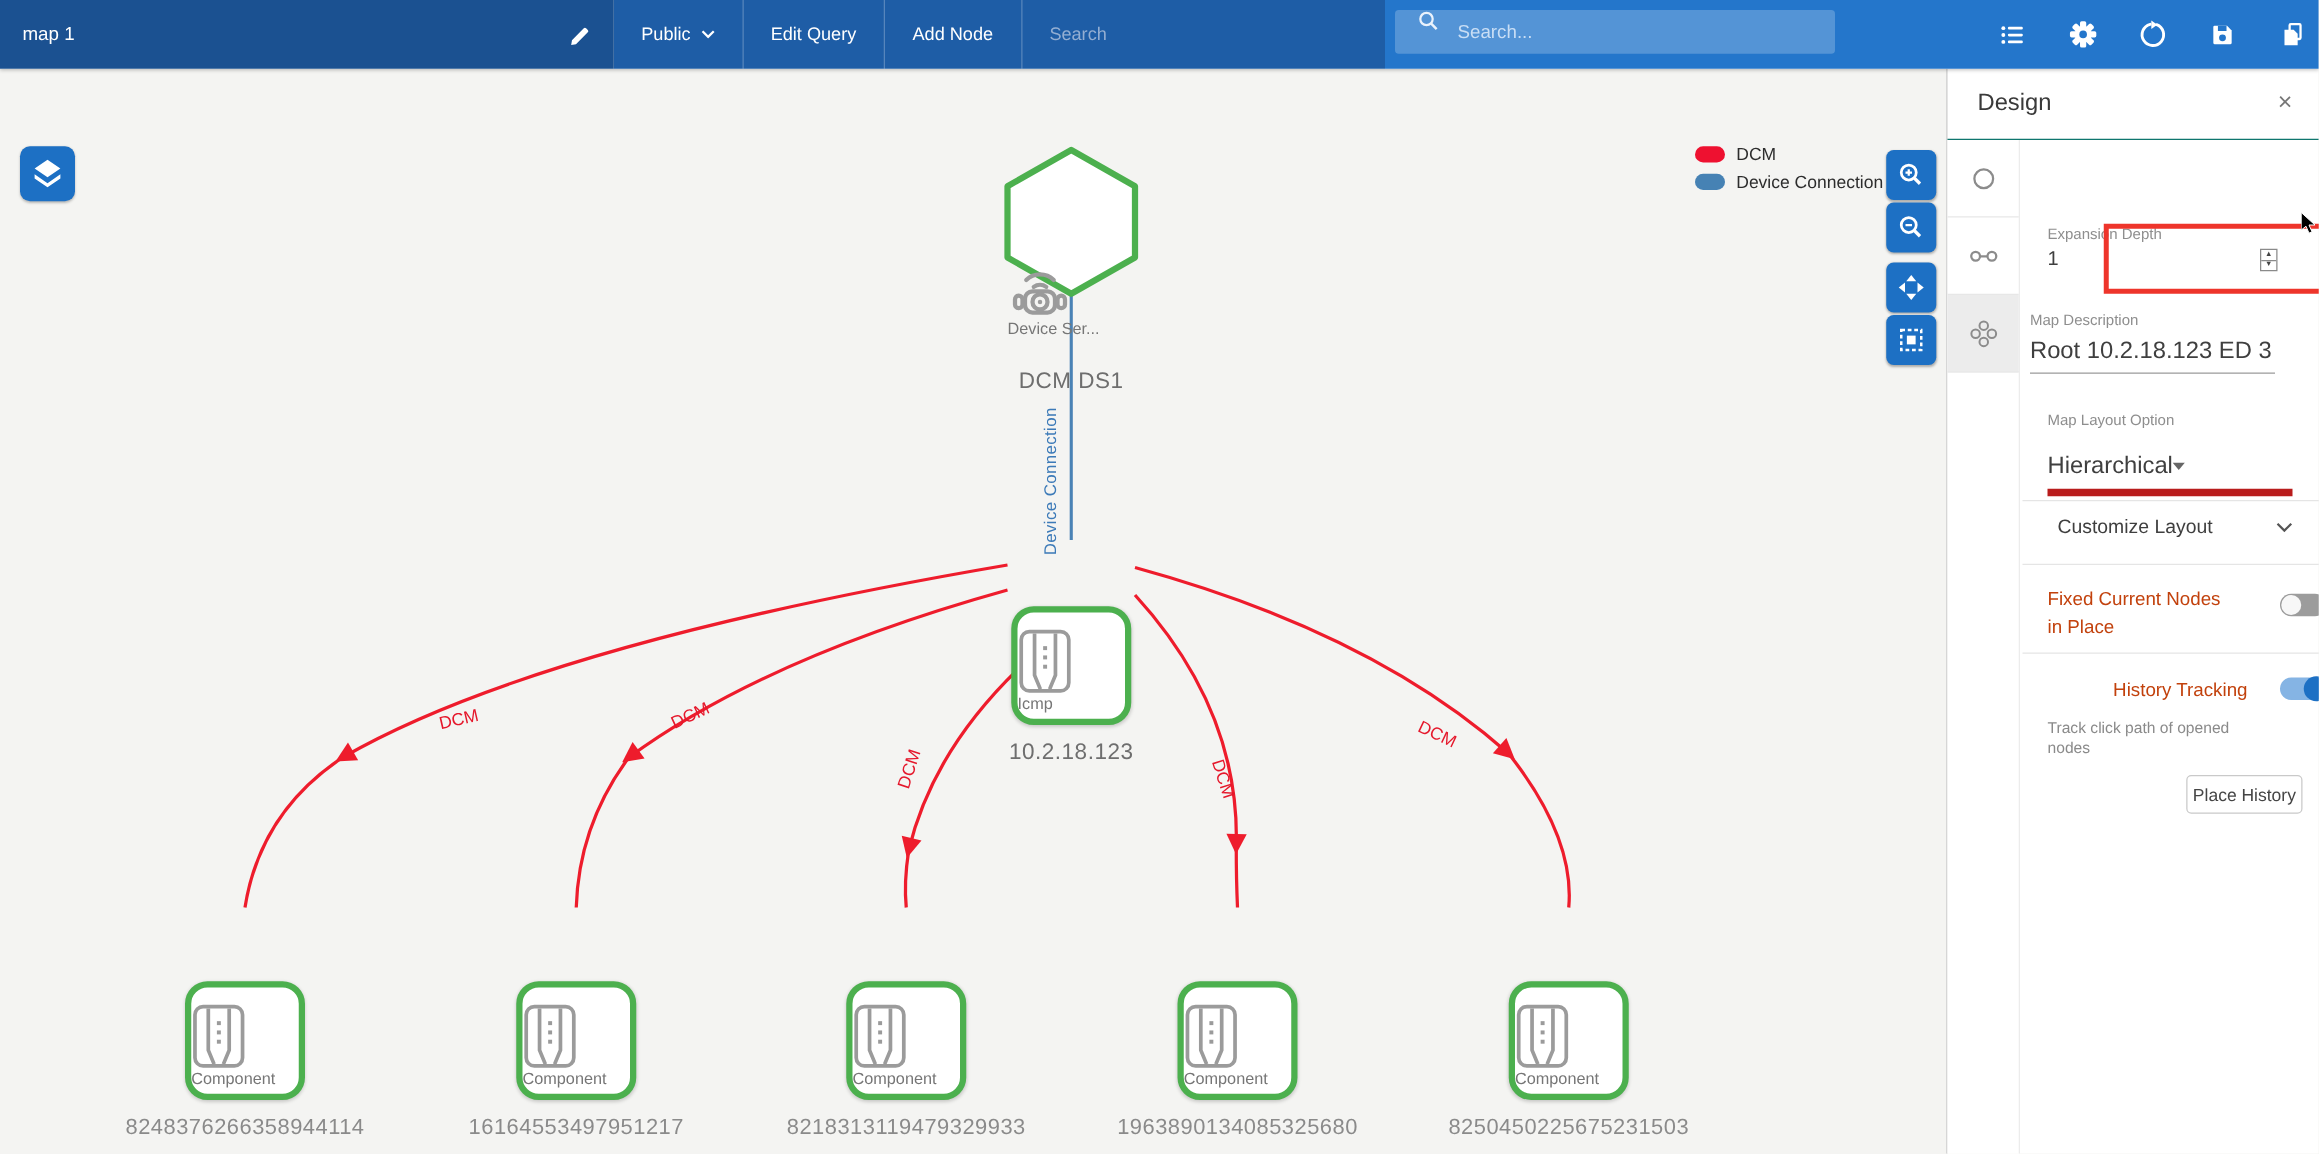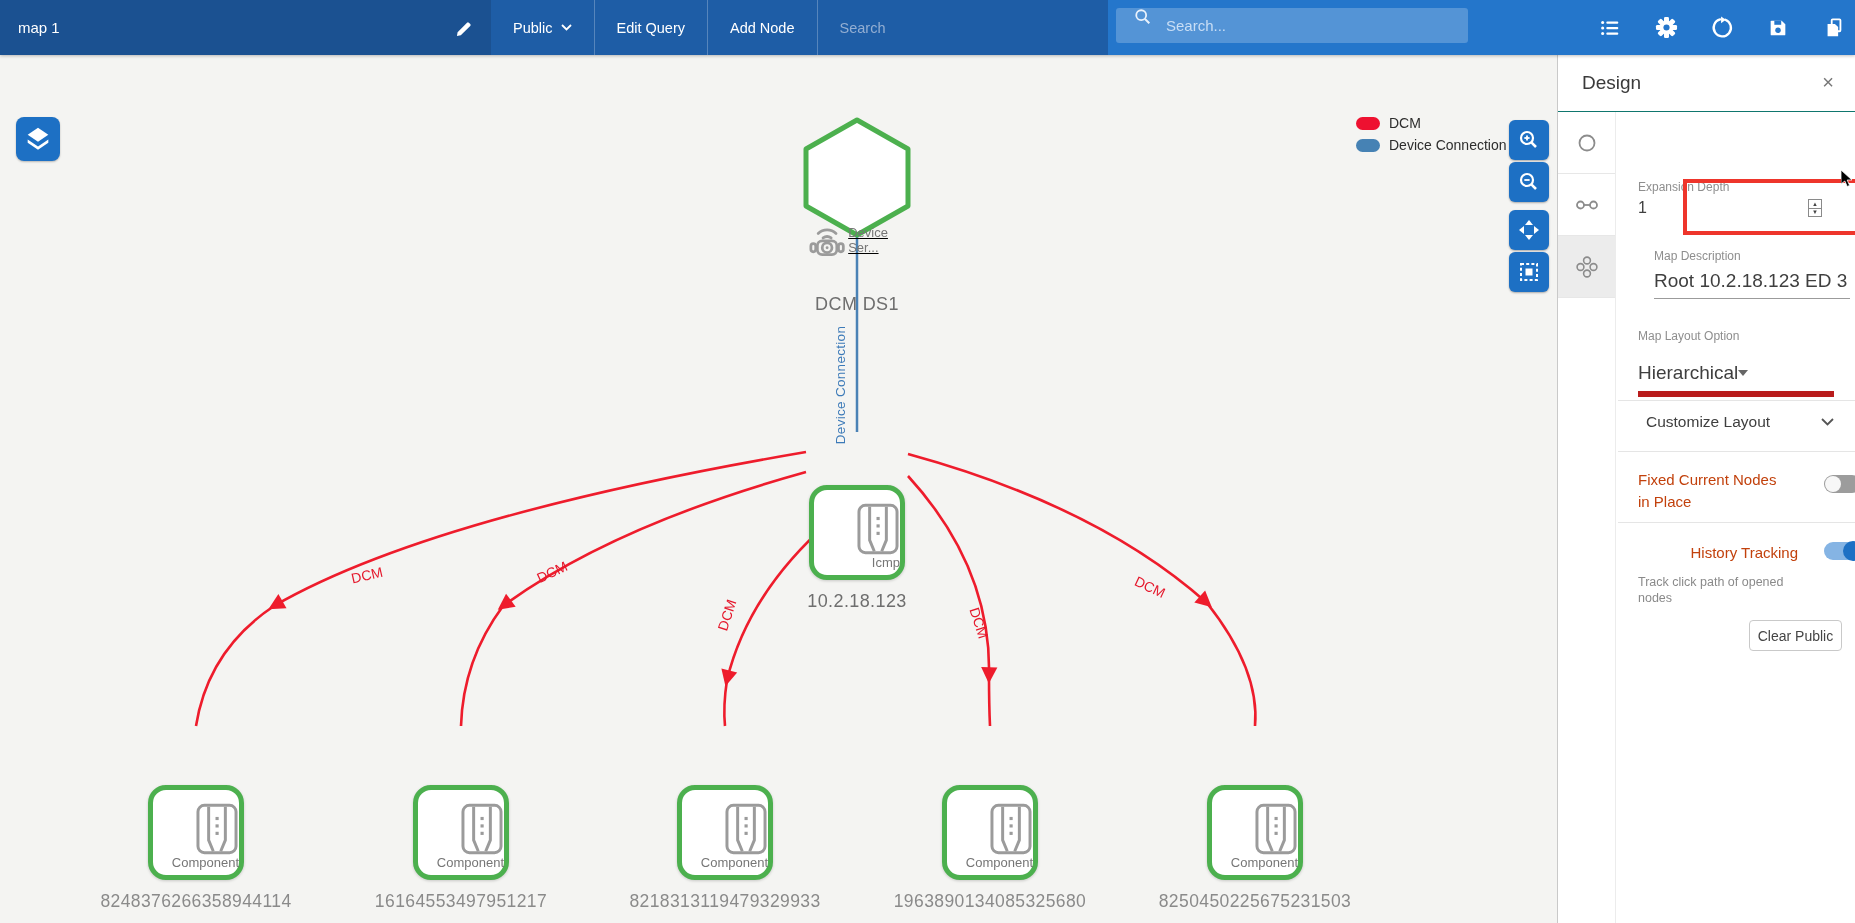--- a/index.html
+++ b/index.html
@@ -43,25 +43,25 @@
   .legend-label { font-size:14px; color:#2d2d2d; white-space:nowrap; }
 
   .zoombar { position:absolute; left:1509px; top:65px; z-index:10; }
   .zbtn { width:40px; height:40px; border-radius:6px; background:#1d70c4; display:flex; align-items:center;
           justify-content:center; cursor:pointer; box-shadow:0 1px 2px rgba(0,0,0,.3); }
   .zbtn + .zbtn { margin-top:2px; }
   .zbtn.gap { margin-top:8px; }
 
   
   .node { position:absolute; width:96px; height:95px; background:#fff; border:5px solid #4cb04e; border-radius:18px;
-          display:flex; flex-direction:column; align-items:flex-end; justify-content:flex-end; padding-bottom:5px;
+          display:flex; flex-direction:column; align-items:flex-start; justify-content:flex-end; padding-bottom:5px;
           box-shadow:0 1px 3px rgba(0,0,0,.18); z-index:5; cursor:pointer; }
   .node-type { font-size:13px; color:#767676; line-height:1.1; margin-top:1px; }
   .hex-content { position:absolute; left:806px; top:140px; width:102px; height:90px; z-index:6;
-                 display:flex; flex-direction:row; align-items:center; justify-content:center; cursor:pointer;text-decoration:underline; }
+                 display:flex; flex-direction:column; justify-content:center; cursor:pointer; }
   .node-caption { position:absolute; z-index:4; text-align:center; color:#6f6f6f; white-space:nowrap;
                   transform:translateX(-50%); }
   .cap-lg { font-size:18px; letter-spacing:.4px; color:#6e6e6e; }
   .cap-num { font-size:17.5px; letter-spacing:.4px; color:#8a8a8a; }
   .edge-label-v { position:absolute; left:840px; top:330px; transform:translate(-50%,-50%) rotate(-90deg);
                   color:#3c7ab8; font-size:13.5px; letter-spacing:.3px; z-index:4; white-space:nowrap; }
   .dcm-label { position:absolute; color:#e5182c; font-size:14px; z-index:4; white-space:nowrap; }
 
   
   .panel { position:absolute; left:1557px; top:55px; width:298px; height:868px; background:#fff;
@@ -80,21 +80,21 @@
   .field-value { font-size:19px; color:#3f3f3f; }
 
   .ed-group { position:absolute; left:22px; top:68px; width:196px; }
   .ed-row { display:flex; align-items:center; margin-top:5px; }
   .ed-input { border:none; outline:none; font-size:16px; color:#3f3f3f; width:170px; font-family:inherit; background:transparent; }
   .spinner { width:14px; height:18px; border:1px solid #8a8a8a; display:flex; flex-direction:column; cursor:pointer; }
   .spinner span { flex:1; display:flex; align-items:center; justify-content:center; font-size:6px; color:#444; line-height:1; }
   .spinner span + span { border-top:1px solid #8a8a8a; }
   .red-box { position:absolute; left:67px; top:67px; width:229px; height:56px; border:4px solid #ee352b; z-index:5; pointer-events:none; }
 
-  .md-group { position:absolute; left:38px; top:137px; width:196px; }
+  .md-group { position:absolute; left:8px; top:137px; width:196px; }
   .md-value { margin-top:7px; padding-bottom:6px; border-bottom:1px solid #9b9b9b; }
 
   .ml-group { position:absolute; left:22px; top:217px; width:196px; }
   .ml-select { margin-top:19px; padding-bottom:7px; border-bottom:6px solid #b91c1c; display:flex;
                align-items:center; justify-content:flex-start; cursor:pointer; }
 
   .divider { position:absolute; left:2px; width:238px; border-top:1px solid #e5e5e5; }
   .cl-row { position:absolute; left:30px; top:301px; width:188px; display:flex; align-items:center;
             justify-content:space-between; cursor:pointer; }
   .cl-label { font-size:15.5px; color:#3f3f3f; }
@@ -465,20 +465,20 @@
 
       <div class="divider" style="top:410px;"></div>
 
       <div class="ht-row">
         <div class="fx-label" style="width:160px;">History Tracking</div>
         <div class="toggle on" style="left:186px; top:0px;">
           <span class="knob"></span>
         </div>
       </div>
       <div class="ht-desc">Track click path of opened nodes</div>
-      <button class="clear-btn">Clear Public</button>
+      <button class="clear-btn">Place History</button>
     </div>
   </div>
 
   <svg class="cursor" width="13" height="18" viewBox="0 0 13 18">
     <polygon points="0,0 0,14 3.8,11 6.2,16.5 8.6,15.4 6.2,10 11,10" fill="#000" stroke="#fff" stroke-width="0.8"></polygon>
   </svg>
 </div>
 
 </body></html>

